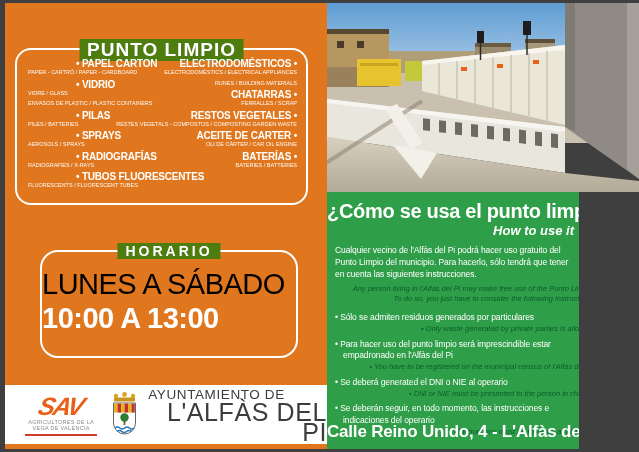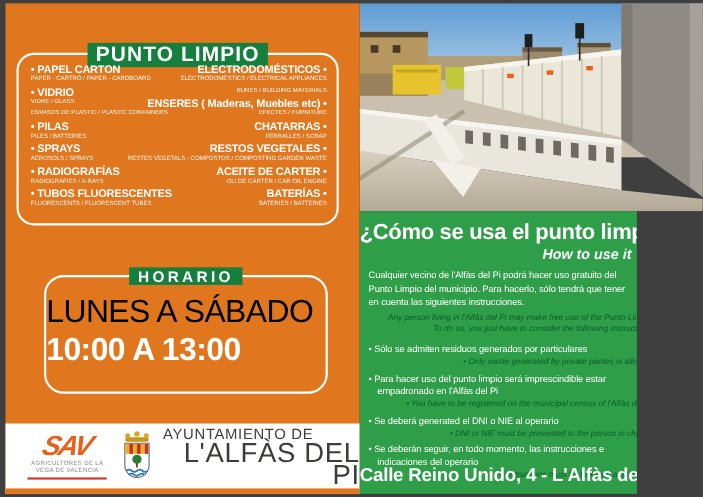--- a/index.html
+++ b/index.html
@@ -6,28 +6,28 @@
   .stage{position:relative;width:639px;height:452px;background:#3F3F3F;overflow:hidden;
          font-family:"Liberation Sans",sans-serif;}
   .canvas{position:absolute;left:5px;top:3px;width:634px;height:446px;}
 
   
   .left-panel{position:absolute;left:0;top:0;width:322px;height:446px;background:#E0771E;}
 
   .materials-box{position:absolute;left:10px;top:45px;width:293px;height:157px;
                  border:2px solid #fff;border-radius:16px;box-sizing:border-box;}
   .box-title{position:absolute;top:-11px;left:50%;transform:translateX(-50%);
-             background:#15803d;padding:0 8px;color:#fff;font-weight:bold;white-space:nowrap;}
+             background:#4d7c0f;padding:0 8px;color:#fff;font-weight:bold;white-space:nowrap;}
   .materials-box .box-title{font-size:19px;letter-spacing:1px;}
 
   .col{position:absolute;top:9px;}
   .col-left{left:11px;text-align:left;}
   .col-right{right:9px;text-align:right;}
   .pl-item{margin-bottom:4.5px;}
-  .pl-label{color:#fff;font-weight:bold;font-size:10px;line-height:10px;letter-spacing:-0.2px;white-space:nowrap;}
+  .pl-label{color:#fff;font-weight:bold;font-size:10px;line-height:10px;letter-spacing:-0.2px;white-space:nowrap;margin-left:48px;}
   .pl-sub{color:#fff;font-size:5.5px;line-height:6px;opacity:.95;letter-spacing:0;white-space:nowrap;}
 
   .horario-box{position:absolute;left:35px;top:247px;width:258px;height:108px;
                border:2px solid #fff;border-radius:18px;box-sizing:border-box;}
   .horario-box .box-title{font-size:14px;letter-spacing:3px;top:-9px;}
   .horario-days{margin-top:16px;color:#000000;font-weight:normal;font-size:29px;line-height:32px;letter-spacing:-0.5px;}
   .horario-hours{color:#fff;font-weight:bold;font-size:29px;line-height:36px;letter-spacing:-0.5px;}
 
   
   .logo-strip{position:absolute;left:0;top:382px;width:322px;height:64px;background:#fff;
@@ -105,24 +105,20 @@
           </div>
         <div class="col col-right" id="col-right">
             <div class="pl-item">
               <div class="pl-label">ELECTRODOMÉSTICOS •</div>
               <div class="pl-sub">ELECTRODOMÈSTICS / ELECTRICAL APPLIANCES</div>
             </div>
             <div class="pl-item">
               <div class="pl-sub">RUNES / BUILDING MATERIALS</div>
             </div>
             <div class="pl-item">
-              <div class="pl-label">ENSERES ( Maderas, Muebles etc) •</div>
-              <div class="pl-sub">EFECTES / FURNITURE</div>
-            </div>
-            <div class="pl-item">
               <div class="pl-label">CHATARRAS •</div>
               <div class="pl-sub">FERRALLES / SCRAP</div>
             </div>
             <div class="pl-item">
               <div class="pl-label">RESTOS VEGETALES •</div>
               <div class="pl-sub">RESTES VEGETALS - COMPOSTOS / COMPOSTING GARDEN WASTE</div>
             </div>
             <div class="pl-item">
               <div class="pl-label">ACEITE DE CARTER •</div>
               <div class="pl-sub">OLI DE CÀRTER / CAR OIL ENGINE</div>

